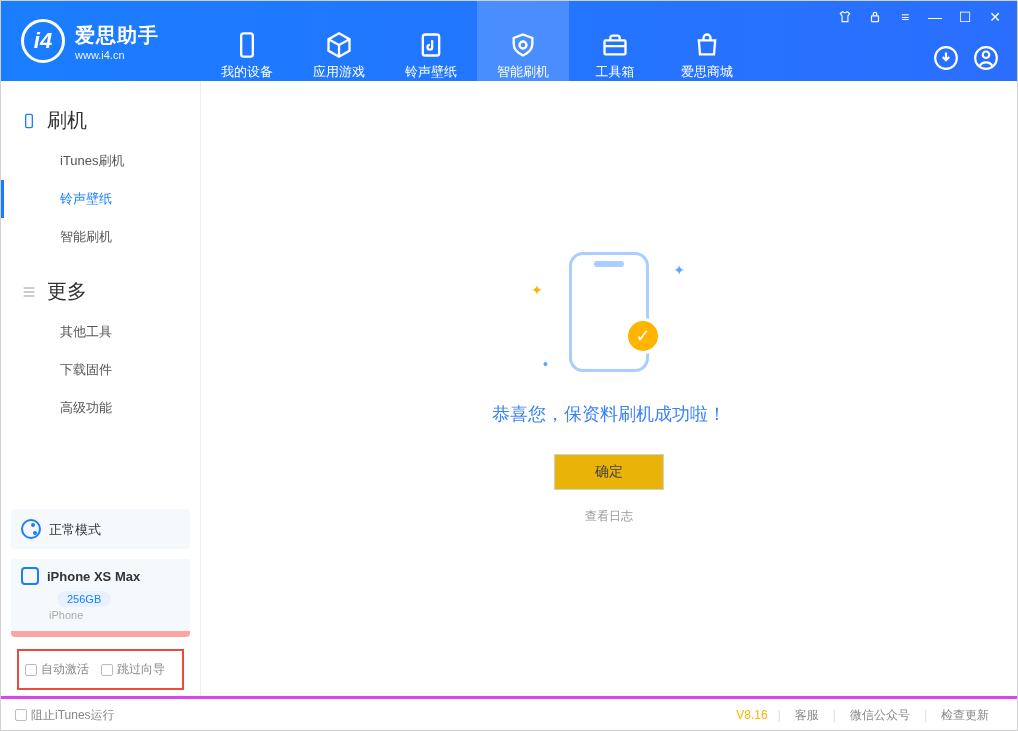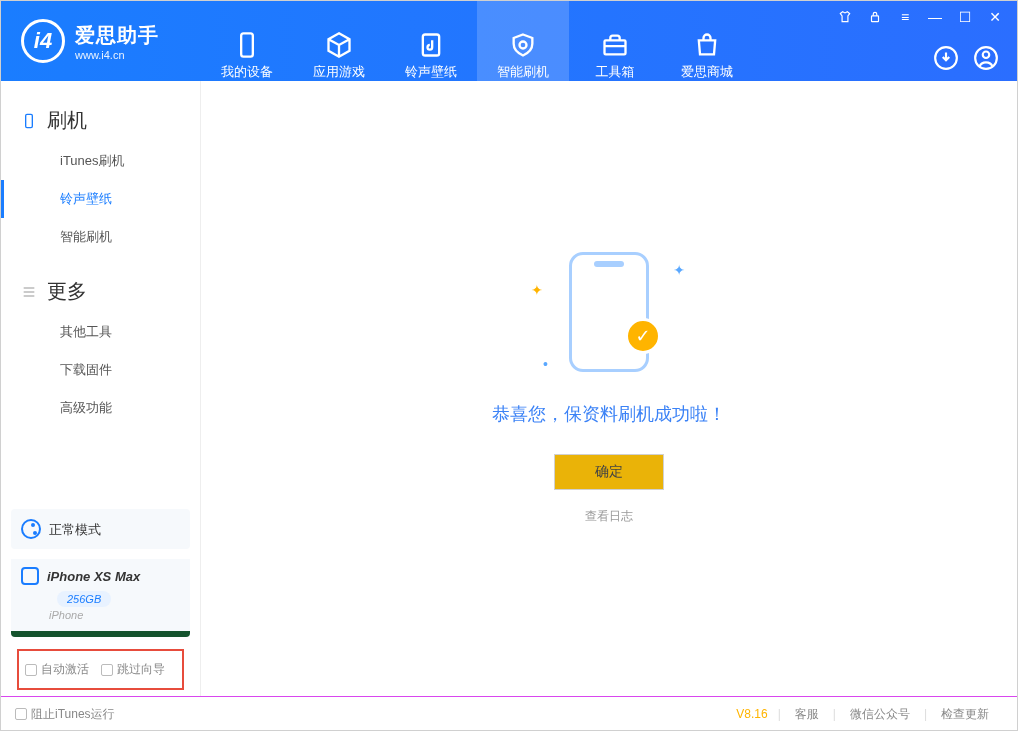--- a/index.html
+++ b/index.html
@@ -46,21 +46,21 @@
 .phone::after { content: ""; position: absolute; top: 6px; left: 50%; transform: translateX(-50%); width: 30px; height: 6px; background: #a8cfff; border-radius: 3px; }
 .badge { position: absolute; right: 8px; bottom: 18px; width: 36px; height: 36px; background: #ffb400; border-radius: 50%; display: flex; align-items: center; justify-content: center; color: #fff; font-size: 18px; border: 3px solid #fff; }
 .spark { position: absolute; font-size: 14px; }
 .spark.s1 { left: -18px; top: 30px; color: #ffb400; }
 .spark.s2 { right: -16px; top: 10px; color: #5aa8ff; }
 .spark.s3 { left: -6px; bottom: 0px; color: #5aa8ff; }
 .success-msg { font-size: 18px; color: #3b82f6; margin-bottom: 28px; text-align: right; }
 .ok-btn { border: 1px solid #d0d0d0; background: #eab308; padding: 8px 40px; font-size: 14px; color: #444; cursor: pointer; margin-bottom: 18px; }
 .log-link { font-size: 12px; color: #999; cursor: pointer; }
 
-.footer { height: 35px; border-top: 1px solid #d946ef; display: flex; align-items: center; padding: 0 14px; font-size: 12px; color: #888; }
+.footer { height: 35px; border-top: 3px solid #d946ef; display: flex; align-items: center; padding: 0 14px; font-size: 12px; color: #888; }
 .footer .chk { margin-right: auto; }
 .ft-link { padding: 0 14px; cursor: pointer; }
 .ft-sep { color: #ddd; }
 .ver { color: #ffb400; padding-right: 10px; }
 </style>
 </head>
 <body>
 
 <div class="header">
   <div class="logo-area">
@@ -172,21 +172,21 @@
     </div>
     <div class="side-sub">其他工具</div>
     <div class="side-sub">下载固件</div>
     <div class="side-sub">高级功能</div>
 
     <div class="device-box">
       <div class="mode-line">
         <span class="mode-ico"></span>
         <span>正常模式</span>
       </div>
-      <div style="background:#14532d;border-radius:4px;padding-bottom:6px;font-style:italic;">
+      <div style="background:#fca5a5;border-radius:4px;padding-bottom:6px;">
         <div class="dev-line">
           <span class="dev-ico"></span>
           <span>iPhone XS Max</span>
         </div>
         <div style="padding-left:36px;background:#f6f9fc;"><span class="dev-cap">256GB</span></div>
         <div class="dev-sub">iPhone</div>
       </div>
       <div class="check-row">
         <label class="chk">
             <span class="chk-box"></span>

